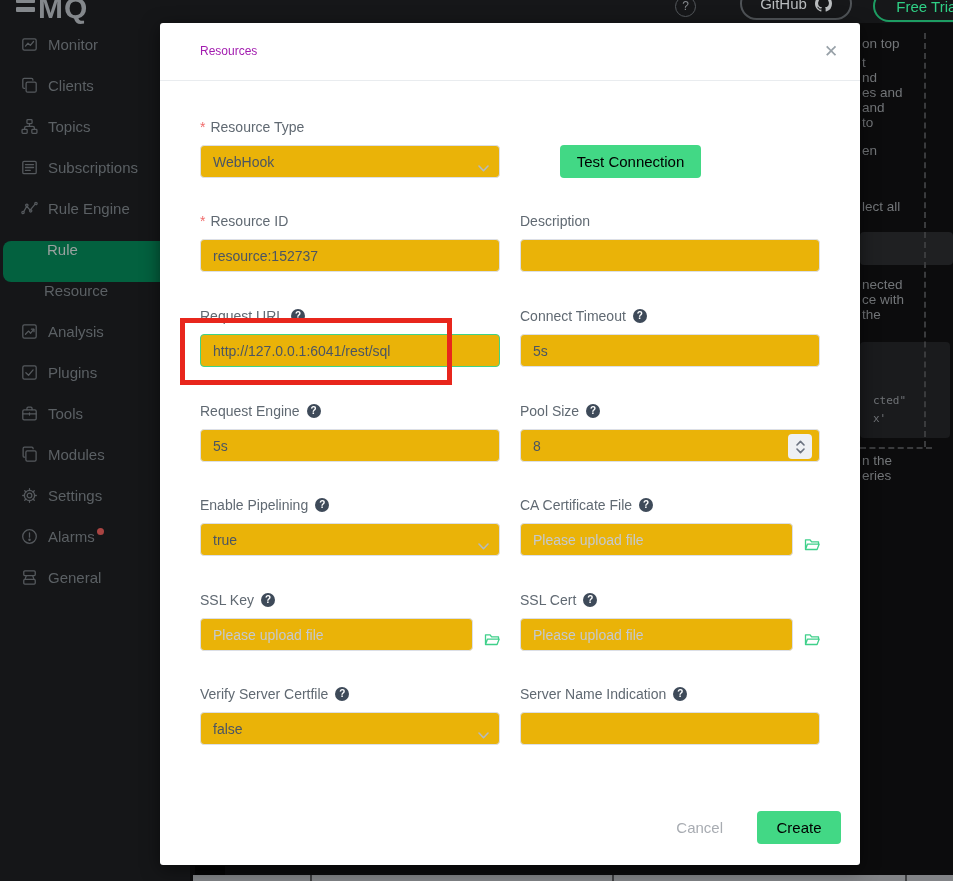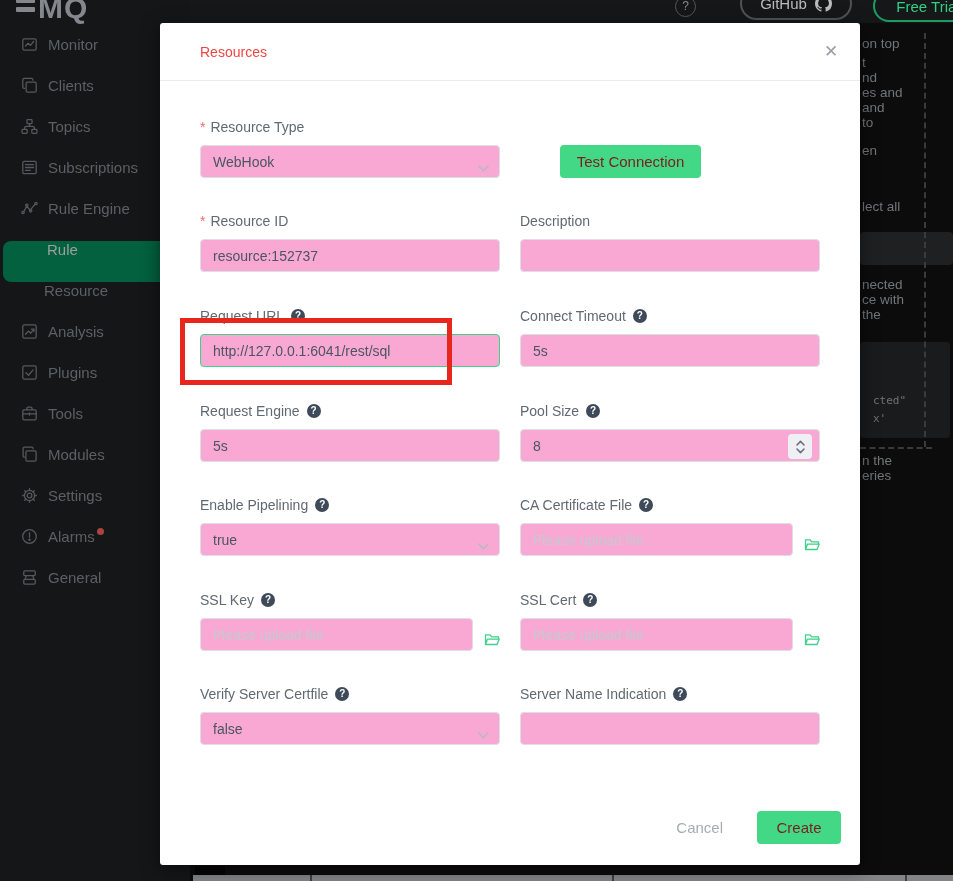--- a/index.html
+++ b/index.html
@@ -51,53 +51,53 @@
   .dash-h { position:absolute; left:860px; top:447px; width:72px; border-top:2px dashed #3a3b3d; }
   
   #bottom-notch { position:absolute; left:195px; top:866px; width:30px; height:10px; background:#050505; }
   #bottom-bar { position:absolute; left:193px; top:875px; width:760px; height:6px; background:#828487; }
   #bottom-bar i { position:absolute; top:0; width:2px; height:6px; background:#3f4042; }
   
   #modal {
     position:absolute; left:160px; top:23px; width:700px; height:842px;
     background:#ffffff; border-radius:3px; box-shadow:0 4px 18px rgba(0,0,0,.5);
   }
-  #modal-title { position:absolute; left:40px; top:21px; font-size:14px; color:#ef4444; font-weight:500; }
+  #modal-title { position:absolute; left:40px; top:21px; font-size:12px; color:#a21caf; font-weight:500; }
   #modal-close { position:absolute; right:20px; top:20px; width:18px; height:18px; color:#98a1a8; font-size:17px; line-height:18px; text-align:center; cursor:pointer; }
   #modal-divider { position:absolute; left:0; top:57px; width:100%; height:1px; background:#e9ecef; }
   .form-row { position:absolute; left:40px; width:620px; display:flex; gap:20px; }
   .field { width:300px; }
   .field-label { display:flex; align-items:center; gap:4px; font-size:14px; color:#606972; height:15px; margin-bottom:11px; }
   .req { color:#f06a6a; margin-right:1px; }
   .help-badge {
     width:14px; height:14px; border-radius:50%; background:#3e4a59; color:#fff;
     font-size:10px; font-weight:bold; line-height:14px; text-align:center; margin-left:3px;
   }
   .tb, .sel {
-    position:relative; width:100%; height:33px; border:1px solid #dcdfe6; border-radius:4px; background:#f9a8d4;
+    position:relative; width:100%; height:33px; border:1px solid #dcdfe6; border-radius:4px; background:#eab308;
   }
   .tb input {
     width:100%; height:100%; border:none; outline:none; background:transparent;
     padding:0 12px; font-size:14px; color:#4b5563; font-family:"Liberation Sans", sans-serif;
   }
   .tb input::placeholder { color:#c4c9d1; }
   .tb.focus-green { border-color:#3fd388; }
   .sel { display:flex; align-items:center; padding:0 12px; font-size:14px; color:#4b5563; cursor:pointer; }
   .sel .chev { position:absolute; right:10px; top:13px; }
   .chev svg { width:11px; height:7px; fill:none; stroke:#b4bac1; stroke-width:1.6; stroke-linecap:round; stroke-linejoin:round; }
   .stepper {
     position:absolute; right:7px; top:4px; width:24px; height:25px; background:#eef0f4; border-radius:4px;
     display:flex; flex-direction:column; align-items:center; justify-content:center; gap:2px; cursor:pointer;
   }
   .stepper svg { width:9px; height:6px; fill:none; stroke:#6b7280; stroke-width:1.6; stroke-linecap:round; stroke-linejoin:round; }
   .upload-wrap { display:flex; align-items:flex-end; gap:11px; }
   .upload-wrap .tb { flex:1; }
   .folder-icon svg { width:16px; height:15px; fill:none; stroke:#3fd08a; stroke-width:1.3; stroke-linejoin:round; }
   .btn-green {
-    height:33px; background:#42d885; color:#7f1d1d; border:none; border-radius:4px;
+    height:33px; background:#42d885; color:#000000; border:none; border-radius:4px;
     font-size:15px; font-family:"Liberation Sans", sans-serif; cursor:pointer;
   }
   #test-btn { position:absolute; left:360px; top:26px; width:141px; }
   #footer { position:absolute; right:19px; bottom:21px; display:flex; align-items:center; gap:34px; }
   #cancel-btn { background:none; border:none; color:#a8acb2; font-size:15px; font-family:"Liberation Sans", sans-serif; cursor:pointer; }
   #create-btn { width:84px; }
   
   #annotation { position:absolute; left:180px; top:318px; width:272px; height:67px; border:5px solid #e8261c; z-index:30; pointer-events:none; }
 </style>
 </head>

